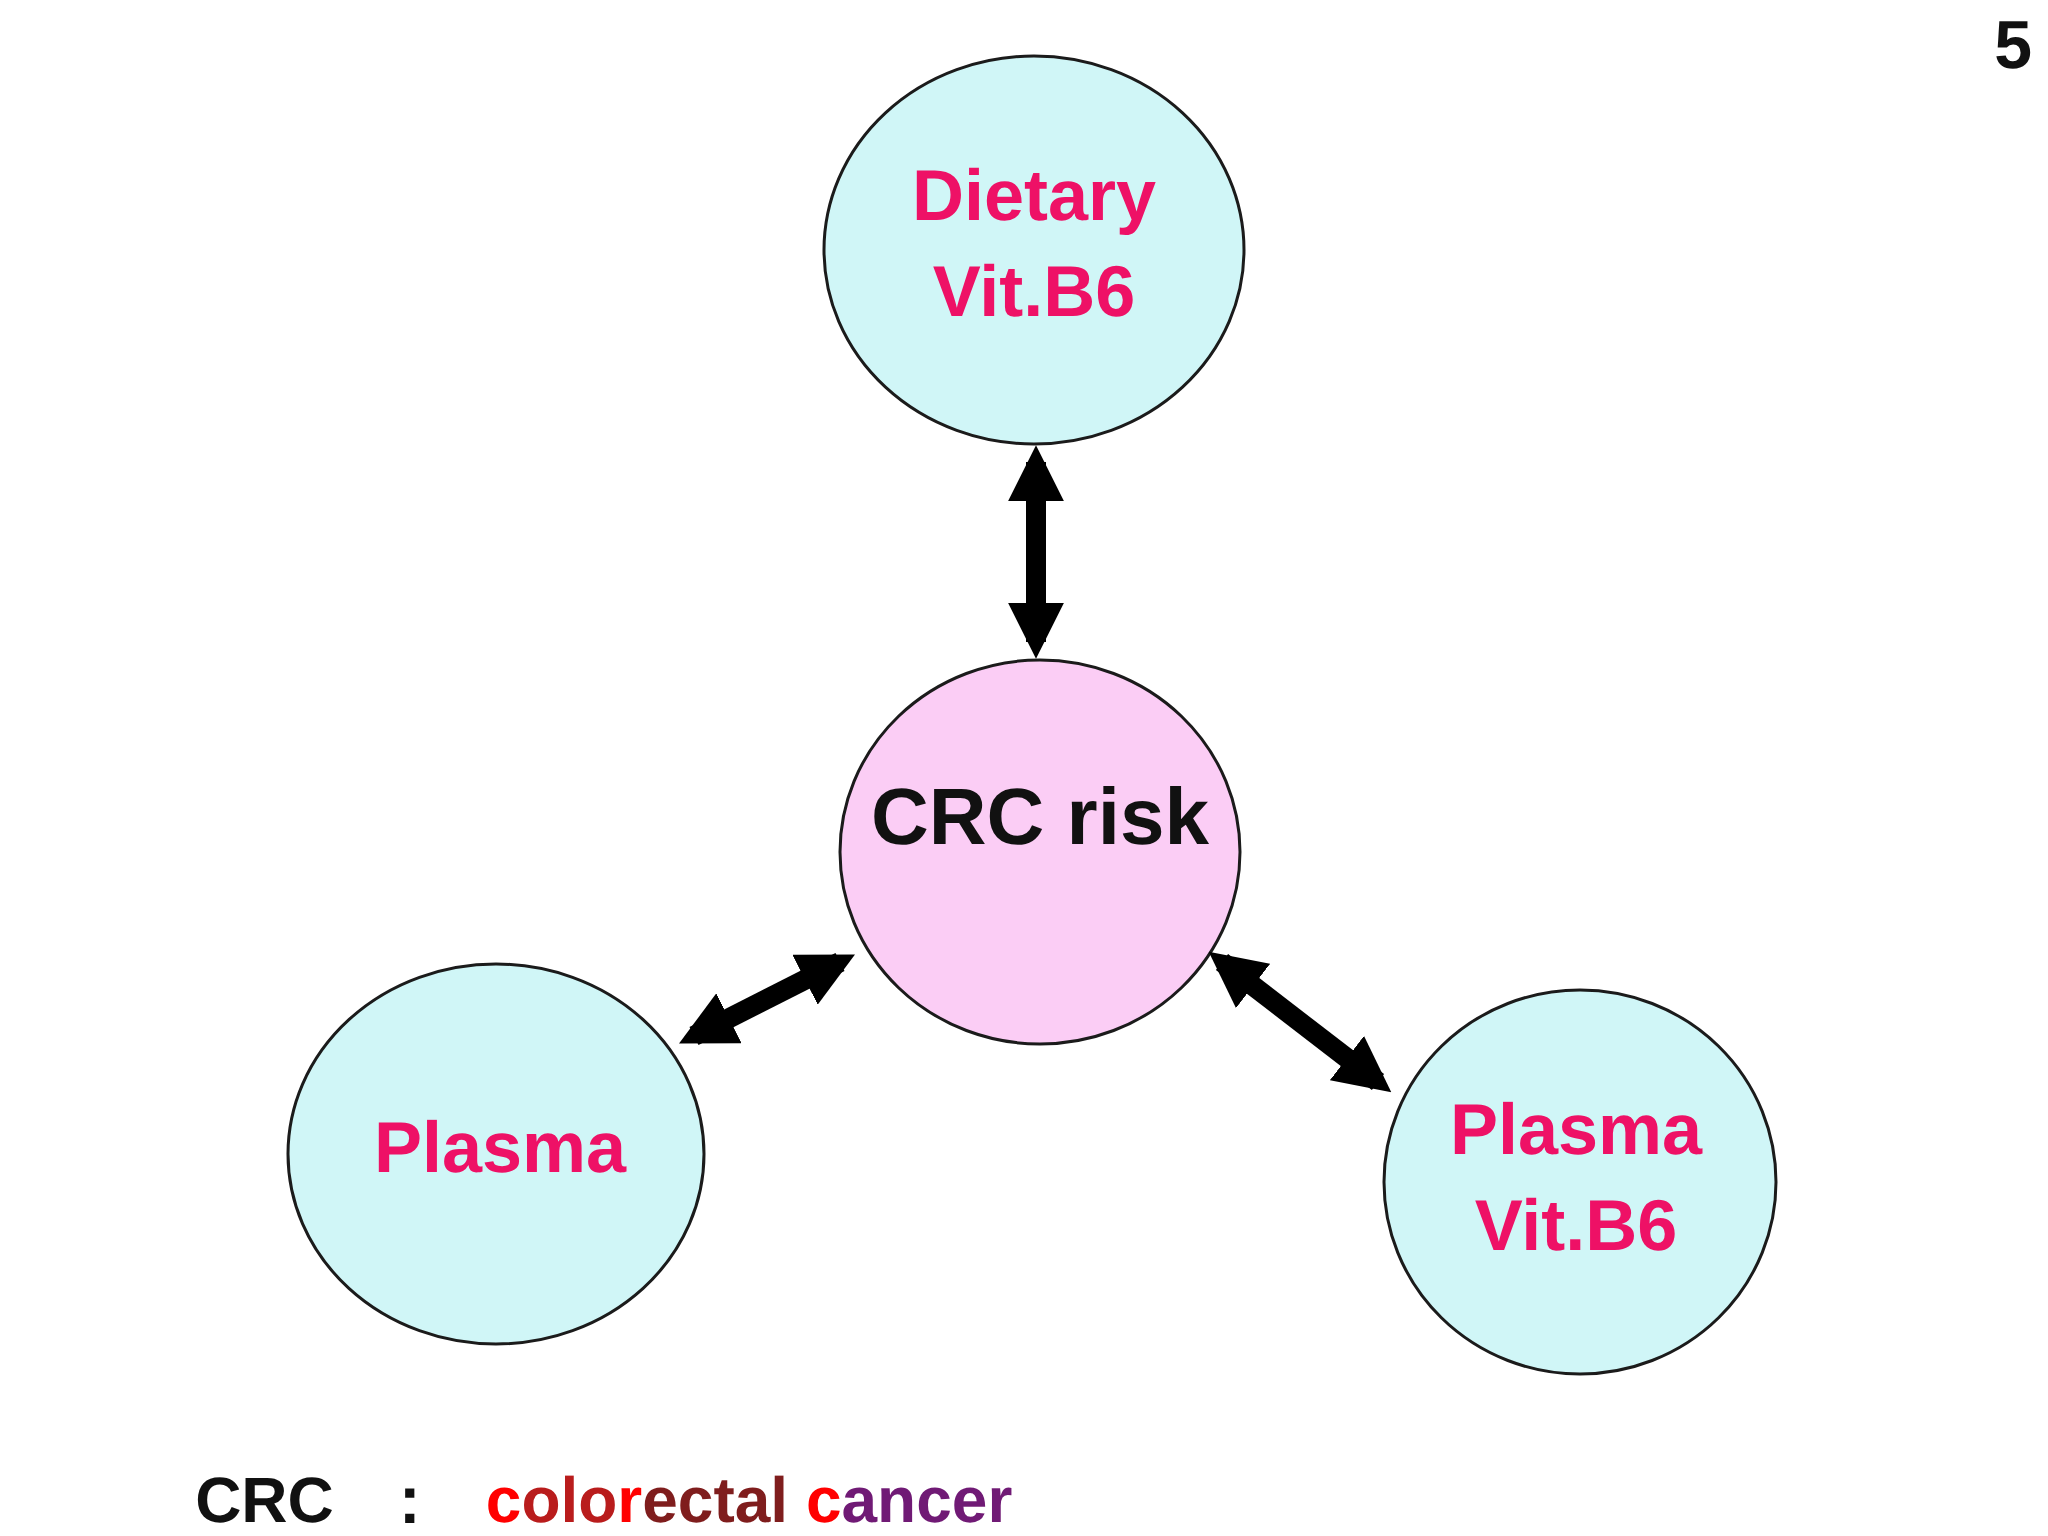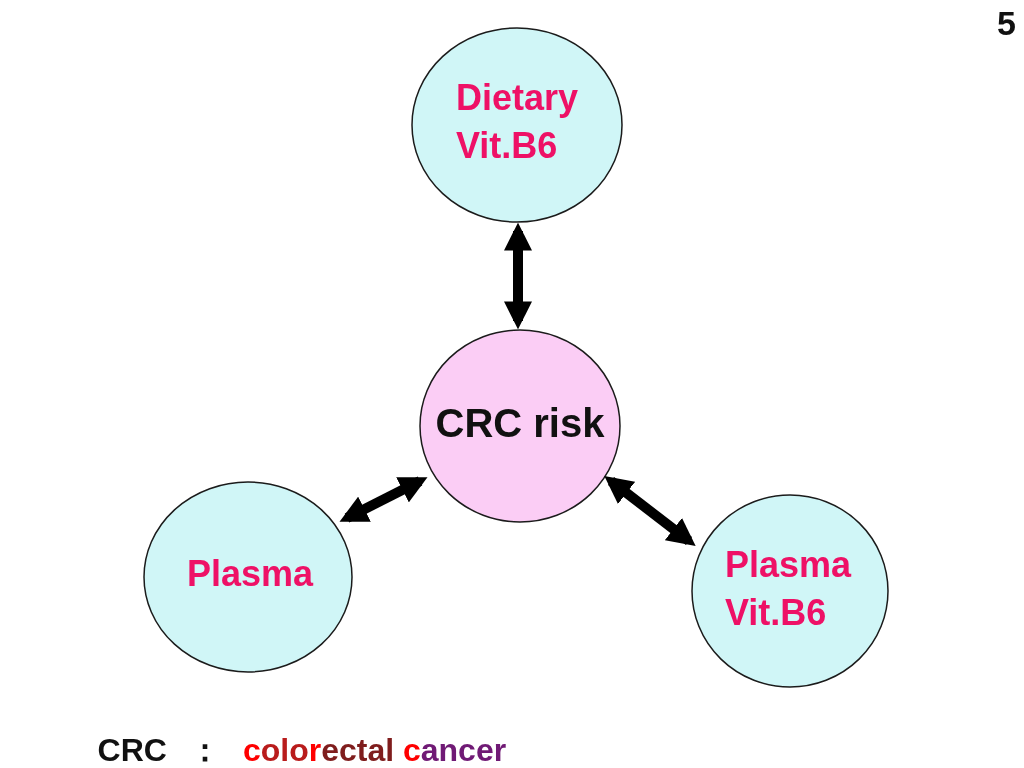--- a/index.html
+++ b/index.html
@@ -8,20 +8,21 @@
     width: 1024px;
     height: 768px;
     background: #ffffff;
     overflow: hidden;
     font-family: "Liberation Sans", "DejaVu Sans", sans-serif;
   }
   .diagram-svg { position: absolute; left: 0; top: 0; }
   .node-label {
     position: absolute;
     transform: translate(-50%, -50%);
+    text-align: center;
     font-weight: bold;
     white-space: nowrap;
     z-index: 2;
   }
   .node-label .line { display: block; }
   .outer-label { font-size: 36px; line-height: 48px; }
   .center-label { font-size: 40px; line-height: 48px; }
   .page-number {
     position: absolute;
     top: 4px;
@@ -65,21 +66,21 @@
     <line x1="518" y1="231" x2="518" y2="321" stroke-width="10" marker-start="url(#ah-start)" marker-end="url(#ah-end)" stroke="#000000"></line>
     <line x1="347" y1="518" x2="420" y2="481" stroke-width="10" marker-start="url(#ah-start)" marker-end="url(#ah-end)" stroke="#000000"></line>
     <line x1="611" y1="481" x2="689" y2="541" stroke-width="10" marker-start="url(#ah-start)" marker-end="url(#ah-end)" stroke="#000000"></line>
   </svg>
 
   <div class="node-label outer-label" style="left: 517px; top: 122px; color: rgb(238, 17, 102);">
     <span class="line">Dietary</span>
     <span class="line">Vit.B6</span>
   </div>
 
-  <div class="node-label center-label" style="left: 520px; top: 423px; color: rgb(17, 17, 17);">
+  <div class="node-label center-label" style="left: 520px; top: 409px; color: rgb(17, 17, 17);">
     <span class="line">CRC risk</span>
   </div>
 
   <div class="node-label outer-label" style="left: 250px; top: 574px; color: rgb(238, 17, 102);">
     <span class="line">Plasma</span>
   </div>
 
   <div class="node-label outer-label" style="left: 788px; top: 589px; color: rgb(238, 17, 102);">
     <span class="line">Plasma</span>
     <span class="line">Vit.B6</span>

